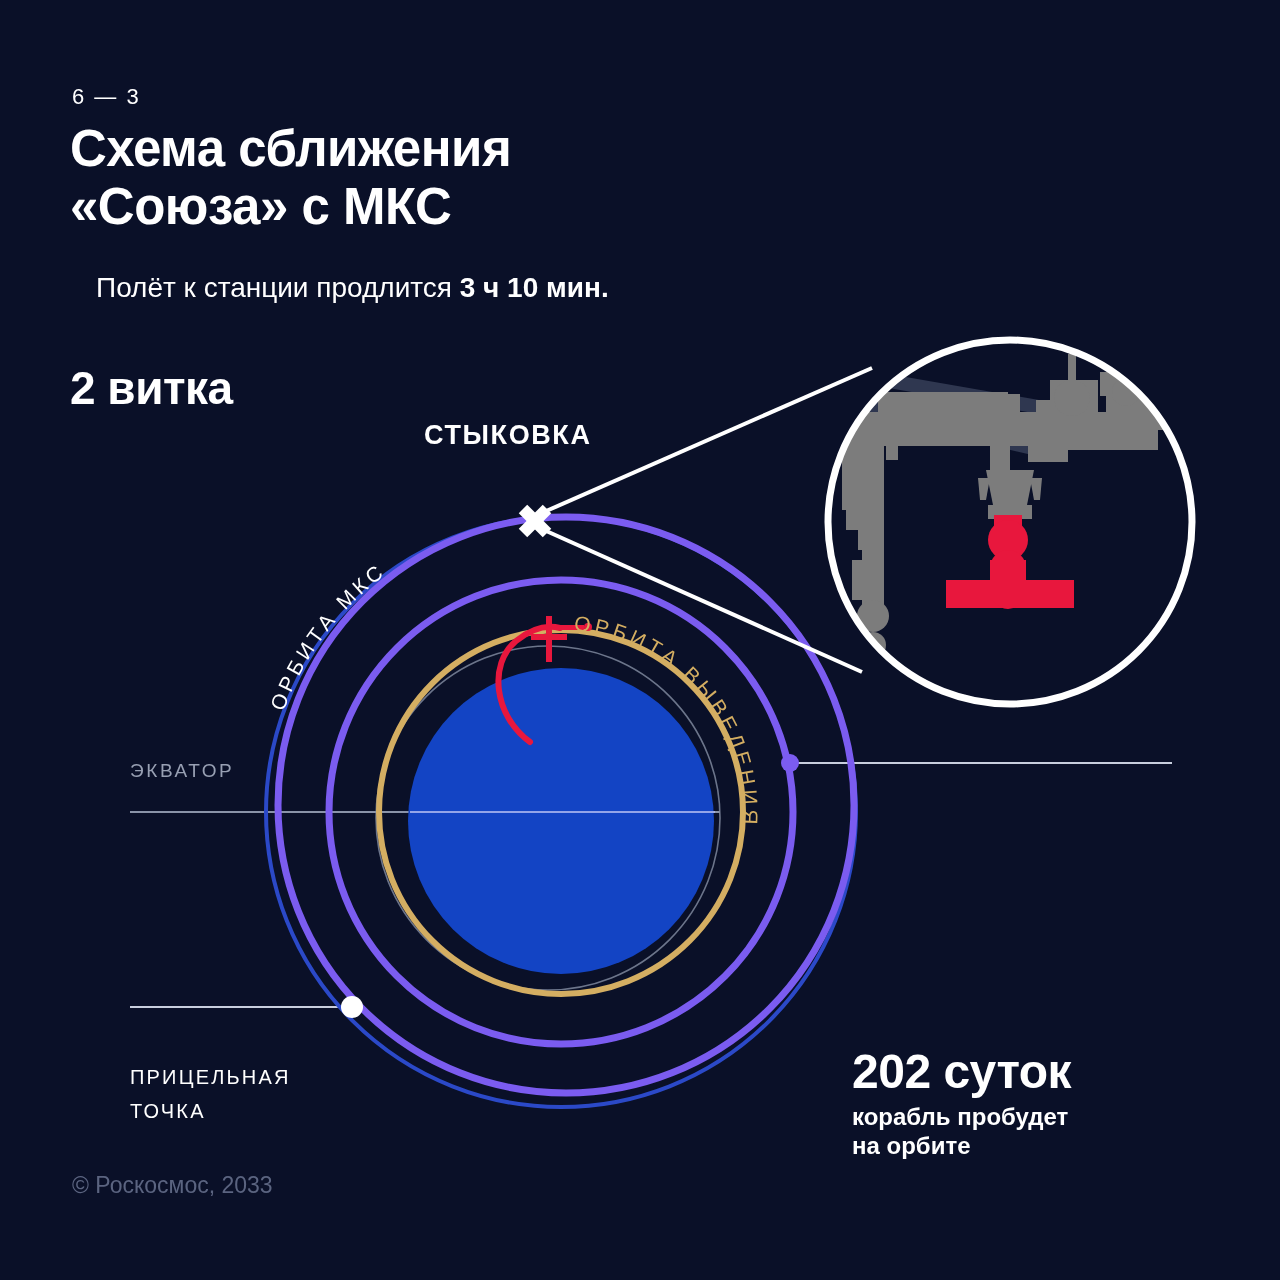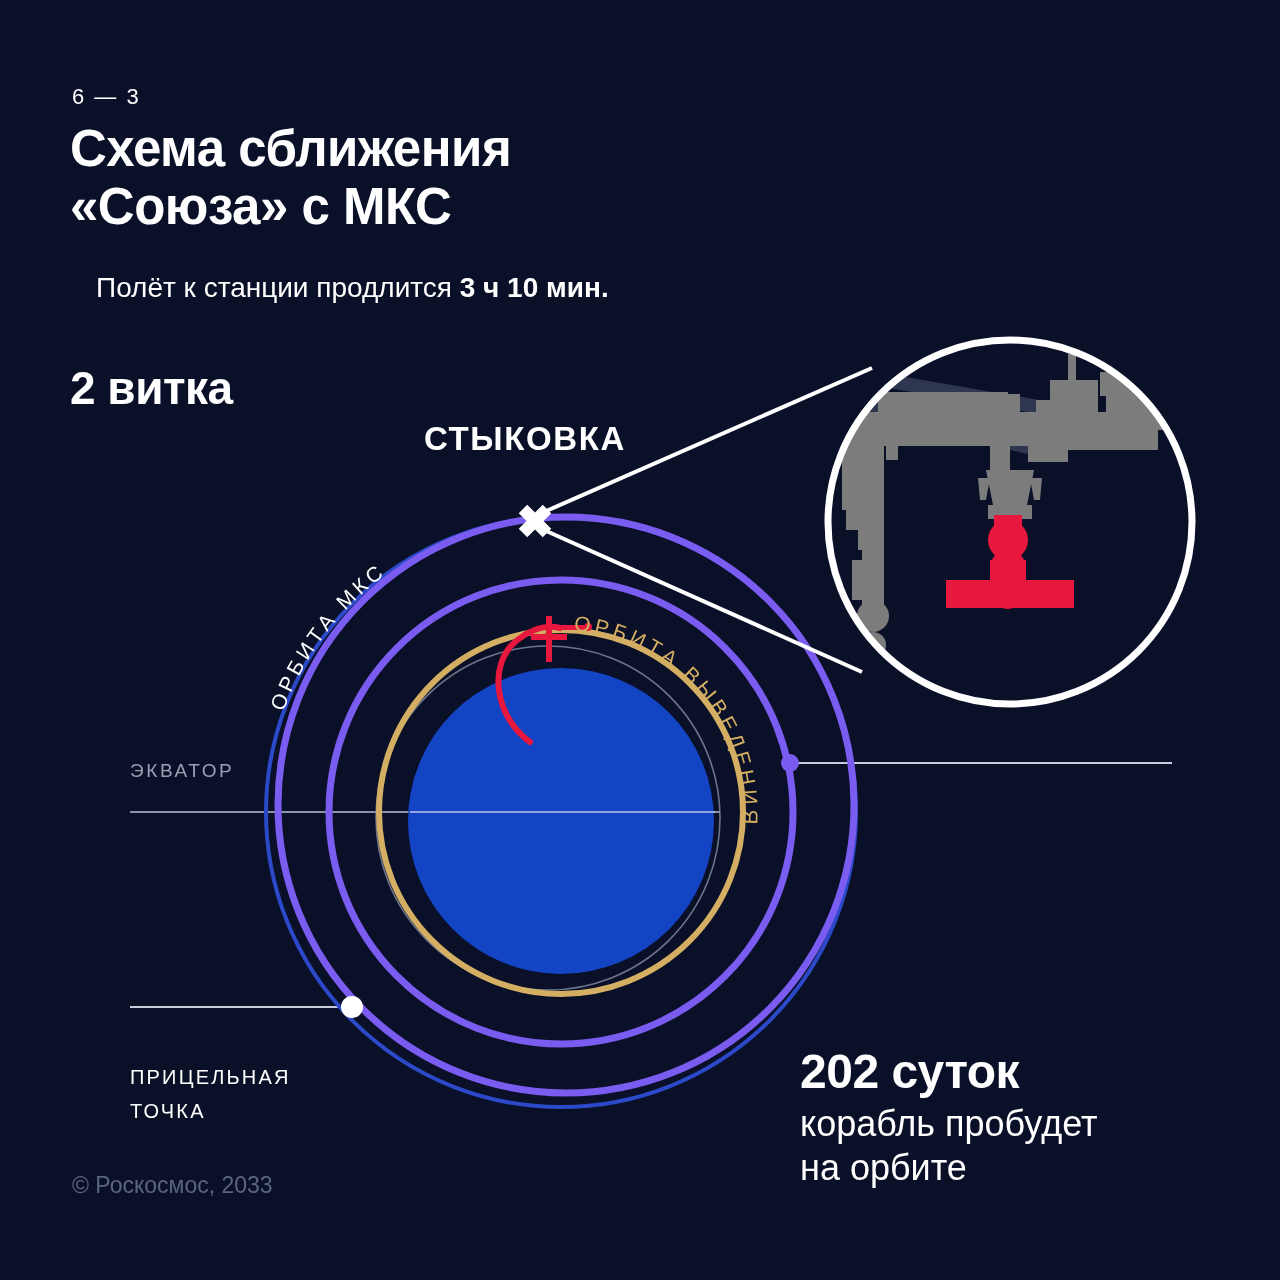--- a/index.html
+++ b/index.html
@@ -32,33 +32,33 @@
   
   .stat-left{position:absolute;left:70px;top:365px;width:270px;}
   .stat-left .big{
     font-size:46px;font-weight:700;line-height:1.0;margin-bottom:12px;letter-spacing:-0.5px;
   }
   .stat-left .small{
     font-size:26px;font-weight:400;line-height:1.23;white-space:pre-line;
   }
 
   
-  .stat-right{position:absolute;left:800px;top:1048px;width:360px;}
+  .stat-right{position:absolute;left:852px;top:1048px;width:360px;}
   .stat-right .big{
     font-size:48px;font-weight:700;line-height:1.0;margin-bottom:6px;letter-spacing:-0.5px;
   }
   .stat-right .small{
-    font-size:36px;font-weight:400;line-height:1.22;white-space:pre-line;
+    font-size:24px;font-weight:700;line-height:1.22;white-space:pre-line;
   }
 
   
   .lbl{
     position:absolute;font-weight:400;letter-spacing:2.2px;color:#ffffff;
   }
-  .lbl-docking{left:424px;top:420px;font-size:33px;font-weight:700;letter-spacing:1.6px;}
+  .lbl-docking{left:424px;top:420px;font-size:27px;font-weight:700;letter-spacing:1.6px;}
   .lbl-equator{left:130px;top:760px;font-size:19px;color:#98a0b3;letter-spacing:2.6px;}
   .lbl-start{left:958px;top:783px;font-size:20px;line-height:1.72;white-space:pre-line;letter-spacing:2.2px;}
   .lbl-target{left:130px;top:1060px;font-size:20px;line-height:1.72;white-space:pre-line;letter-spacing:2.2px;}
 
   .copyright{
     position:absolute;left:72px;top:1172px;
     font-size:23px;color:#5b6480;font-weight:400;
   }
 
   svg{position:absolute;left:0;top:0;}

